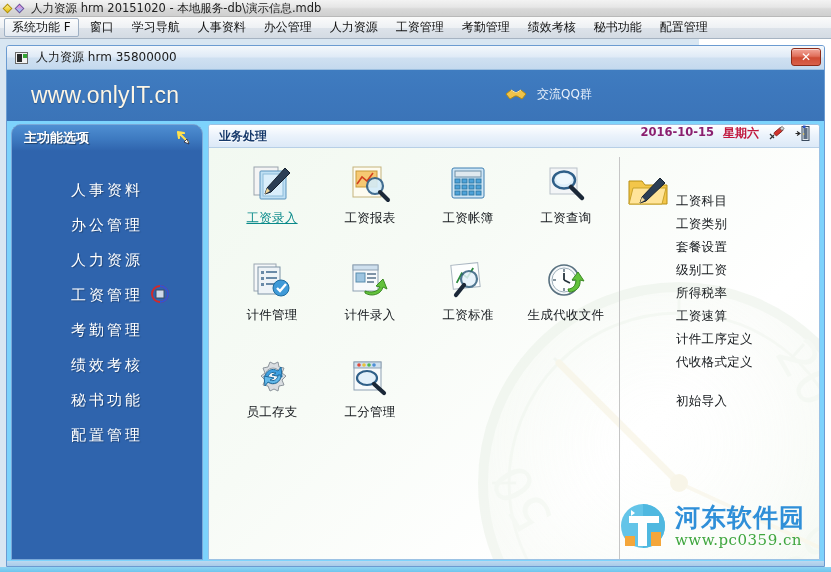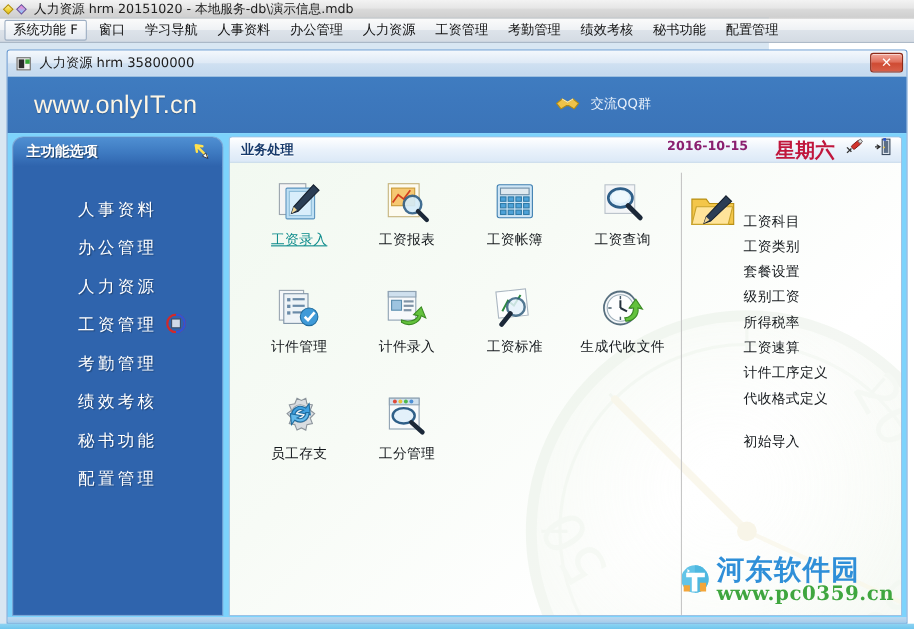--- a/index.html
+++ b/index.html
@@ -169,21 +169,21 @@
   }
   .main-head-title {
     font-size: 12px; font-weight: bold; color: #173a6b; margin-left: 10px;
     text-shadow: 0 1px 0 #fff; white-space: nowrap;
   }
   .main-head-right {
     position: absolute; right: 8px; top: 0; height: 23px;
     display: flex; align-items: flex-start; gap: 9px;
   }
   .head-date { font-size: 11.5px; font-weight: bold; color: #8a1f6f; white-space: nowrap; }
-  .head-day  { font-size: 18px; font-weight: bold; color: #c0163c; white-space: nowrap; margin-left: 16px; }
+  .head-day  { font-size: 12px; font-weight: bold; color: #c0163c; white-space: nowrap; }
   .head-ico  { width: 17px; height: 17px; display:block; }
 
   .main-inner {
     position: relative; flex: 1;
     background: linear-gradient(135deg, #f2f9f1 0%, #f7fbf6 35%, #ffffff 70%, #fbfdfa 100%);
     display: flex; overflow: hidden;
   }
 
   
   .wm-clock {
@@ -194,21 +194,21 @@
     position: absolute; right: 6px; bottom: 4px; width: 196px; height: 56px;
     display: flex; align-items: center; pointer-events: none;
   }
   .wm-logo-text { margin-left: 4px; }
   .wm-cn {
     font-size: 25px; font-weight: bold; color: #2f8fd8; letter-spacing: 1px;
     line-height: 26px; white-space: nowrap;
   }
   .wm-url {
     font-family: "DejaVu Serif", "Liberation Serif", serif;
-    font-size: 18px; font-weight: bold; color: #3fa63f; letter-spacing: .5px;
+    font-size: 15px; font-weight: normal; color: #3fa63f; letter-spacing: .5px;
     line-height: 18px; white-space: nowrap;
   }
 
   
   .grid-wrap { position: relative; z-index: 2; padding: 14px 0 0 14px; width: 410px; flex: 0 0 410px; }
   .grid { display: grid; grid-template-columns: repeat(4, 98px); row-gap: 32px; }
   .tile {
     width: 98px; display: flex; flex-direction: column; align-items: center; cursor: pointer;
   }
   .tile-ico { width: 46px; height: 44px; display: flex; align-items: center; justify-content: center; }

